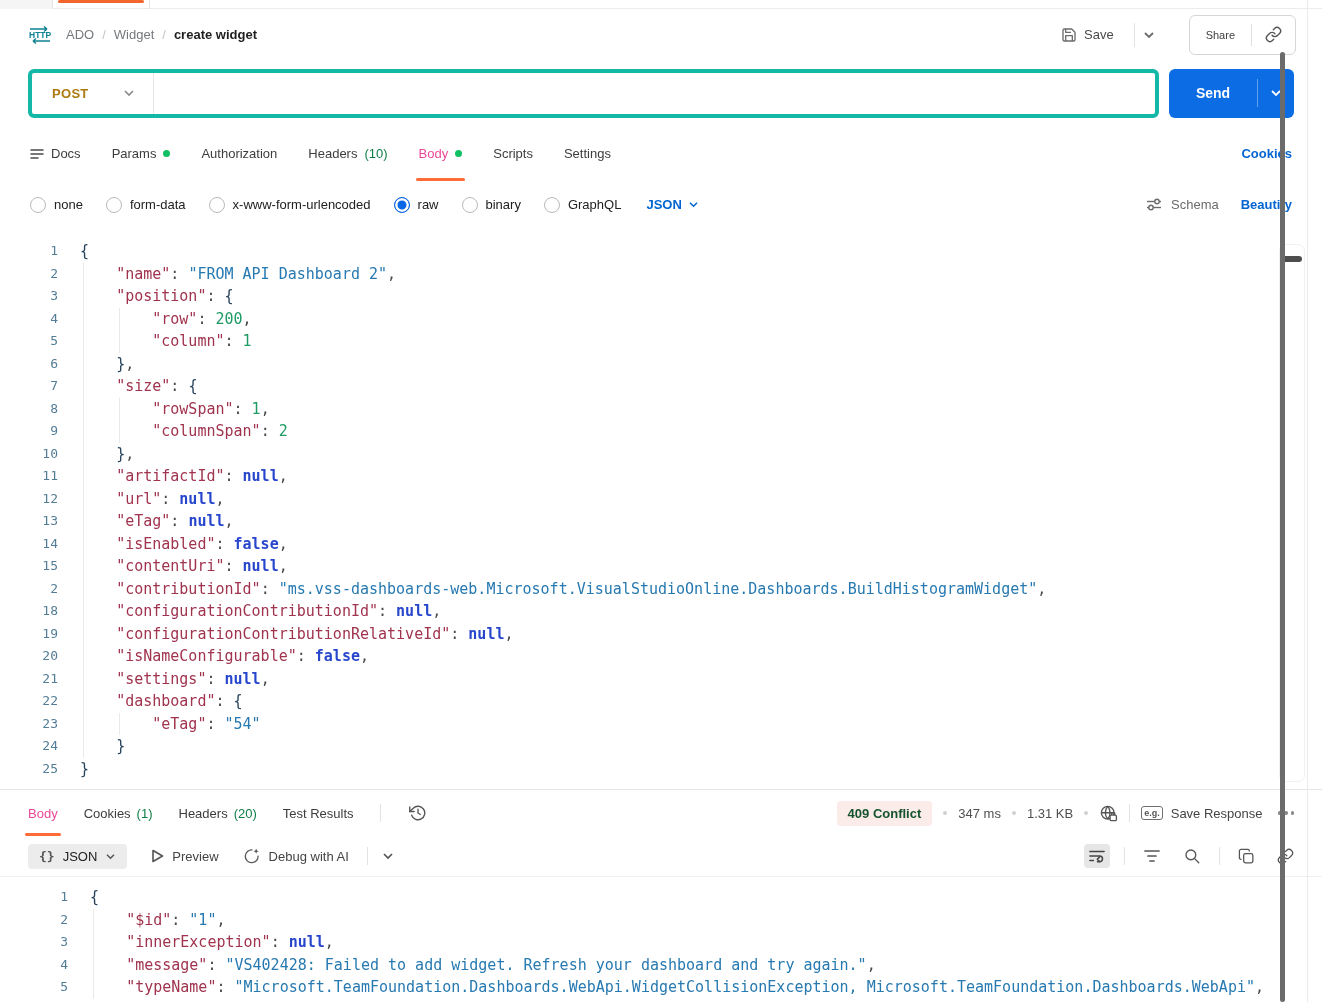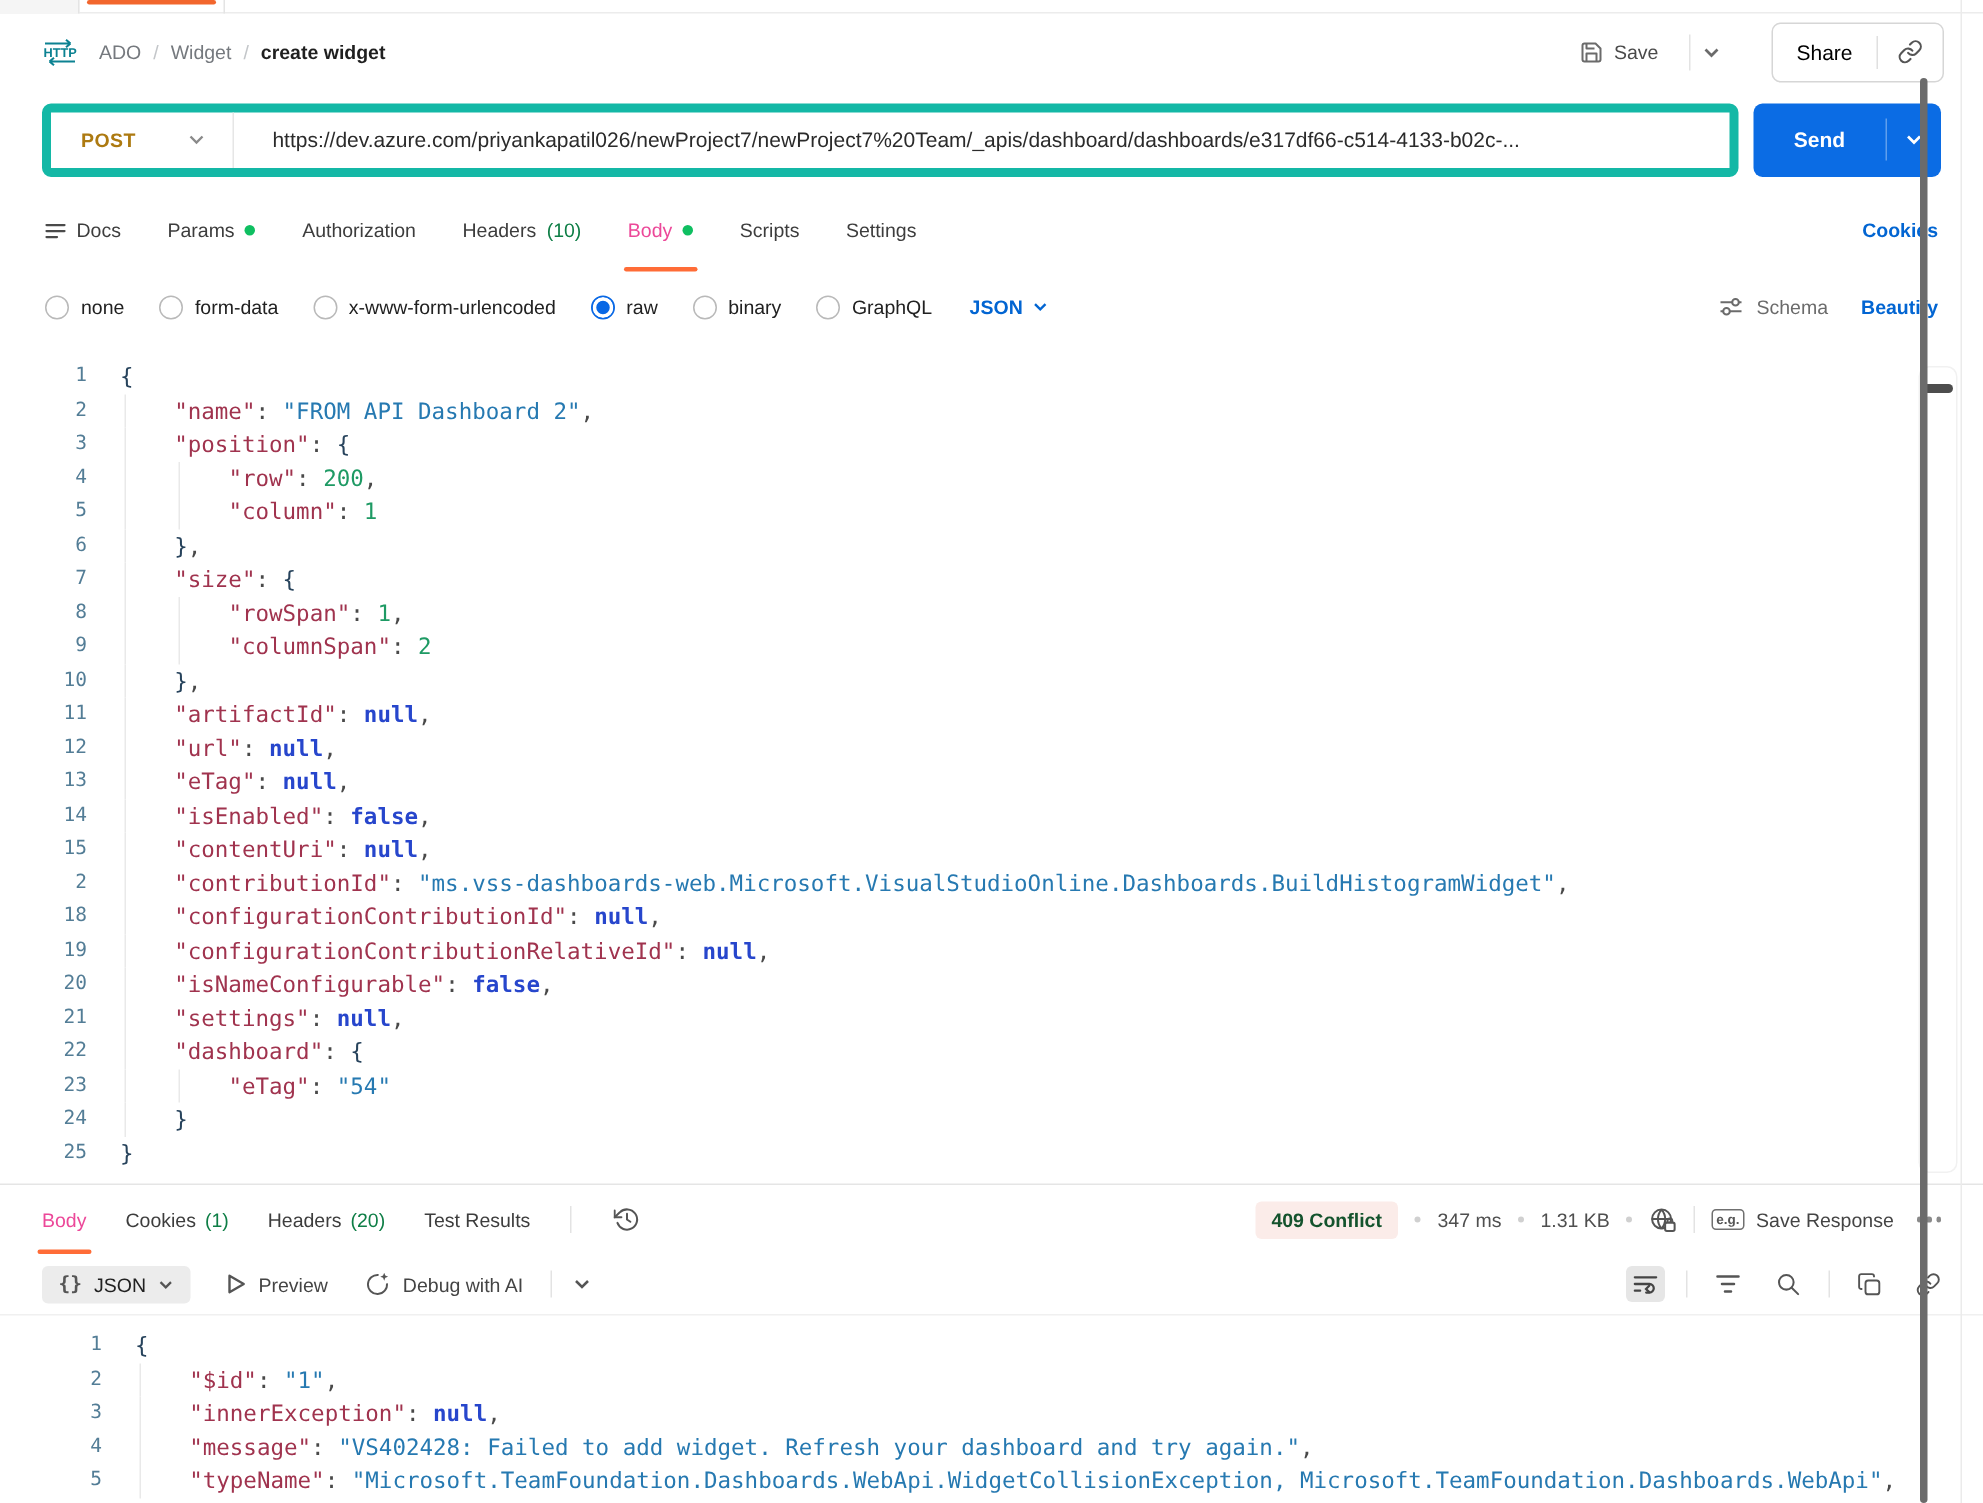--- a/index.html
+++ b/index.html
@@ -17,27 +17,27 @@
   .req-header{height:51px;display:flex;align-items:center;padding:0 26px;justify-content:space-between;}
   .crumbs{display:flex;align-items:center;gap:8px;}
   .crumb-dim{color:#75797e;}
   .crumb-sep{color:#c3c6c9;}
   .crumb-cur{color:#1f1f1f;font-weight:700;}
   .hdr-actions{display:flex;align-items:center;gap:8px;}
   .btn-plain{display:flex;align-items:center;gap:7px;background:none;border:none;color:#4a4a4a;
              font-size:13px;font-family:inherit;cursor:pointer;padding:8px 10px;}
   .save-chev{padding:8px 8px;border-left:1px solid #e3e3e3;margin-left:2px;}
   .share-group{display:flex;align-items:center;border:1px solid #d6d6d6;border-radius:6px;height:40px;margin-left:18px;}
-  .share-btn{border:none;background:none;font-size:14px;color:#000000;padding:0 16px;height:100%;font-family:inherit;cursor:pointer;}
+  .share-btn{border:none;background:none;font-size:11px;color:#404040;padding:0 16px;height:100%;font-family:inherit;cursor:pointer;}
   .share-div{width:1px;height:22px;background:#e0e0e0;}
   .share-link{border:none;background:none;padding:0 13px;height:100%;display:flex;align-items:center;cursor:pointer;color:#555;}
 
   
   .url-row{height:66px;display:flex;align-items:center;padding:0 28px 0 28px;gap:10px;}
-  .url-input{flex:1;height:49px;border:6px solid #14b8a6;border-radius:6px;display:flex;align-items:center;background:#fff;overflow:hidden;}
+  .url-input{flex:1;height:49px;border:4px solid #14b8a6;border-radius:6px;display:flex;align-items:center;background:#fff;overflow:hidden;}
   .method-btn{display:flex;align-items:center;gap:34px;border:none;background:none;padding:0 18px 0 20px;
               font-weight:700;font-size:13px;letter-spacing:.3px;color:#ad7a11;cursor:pointer;font-family:inherit;}
   .method-div{width:1px;height:49px;background:#e6e6e6;}
   .url-text{flex:1;padding:0 14px 0 26px;font-size:14px;color:#2b2b2b;white-space:nowrap;overflow:hidden;}
   .send-btn{width:125px;height:49px;background:#0b6ce4;border:none;border-radius:6px;display:flex;align-items:center;
             color:#fff;cursor:pointer;font-family:inherit;padding:0;}
   .send-label{flex:1;font-size:14px;font-weight:700;text-align:center;}
   .send-div{width:1px;height:28px;background:rgba(255,255,255,.35);}
   .send-chev{width:36px;display:flex;align-items:center;justify-content:center;}
 
@@ -165,21 +165,20 @@
 
   <div class="url-row">
     <div class="url-input">
       <button class="method-btn">
         <span>POST</span>
         <svg width="12" height="8" viewBox="0 0 12 8" fill="none" stroke="#8a8a8a" stroke-width="1.6">
             <path d="M2 2 l4 4 4-4"></path>
           </svg>
       </button>
       <div class="method-div"></div>
-      <div class="url-text">https://dev.azure.com/priyankapatil026/newProject7/newProject7%20Team/_apis/dashboard/dashboards/e317df66-c514-4133-b02c-...</div>
     </div>
     <button class="send-btn">
       <span class="send-label">Send</span>
       <span class="send-div"></span>
       <span class="send-chev">
         <svg width="12" height="8" viewBox="0 0 12 8" fill="none" stroke="#fff" stroke-width="1.8">
             <path d="M2 2 l4 4 4-4"></path>
           </svg>
       </span>
     </button>

